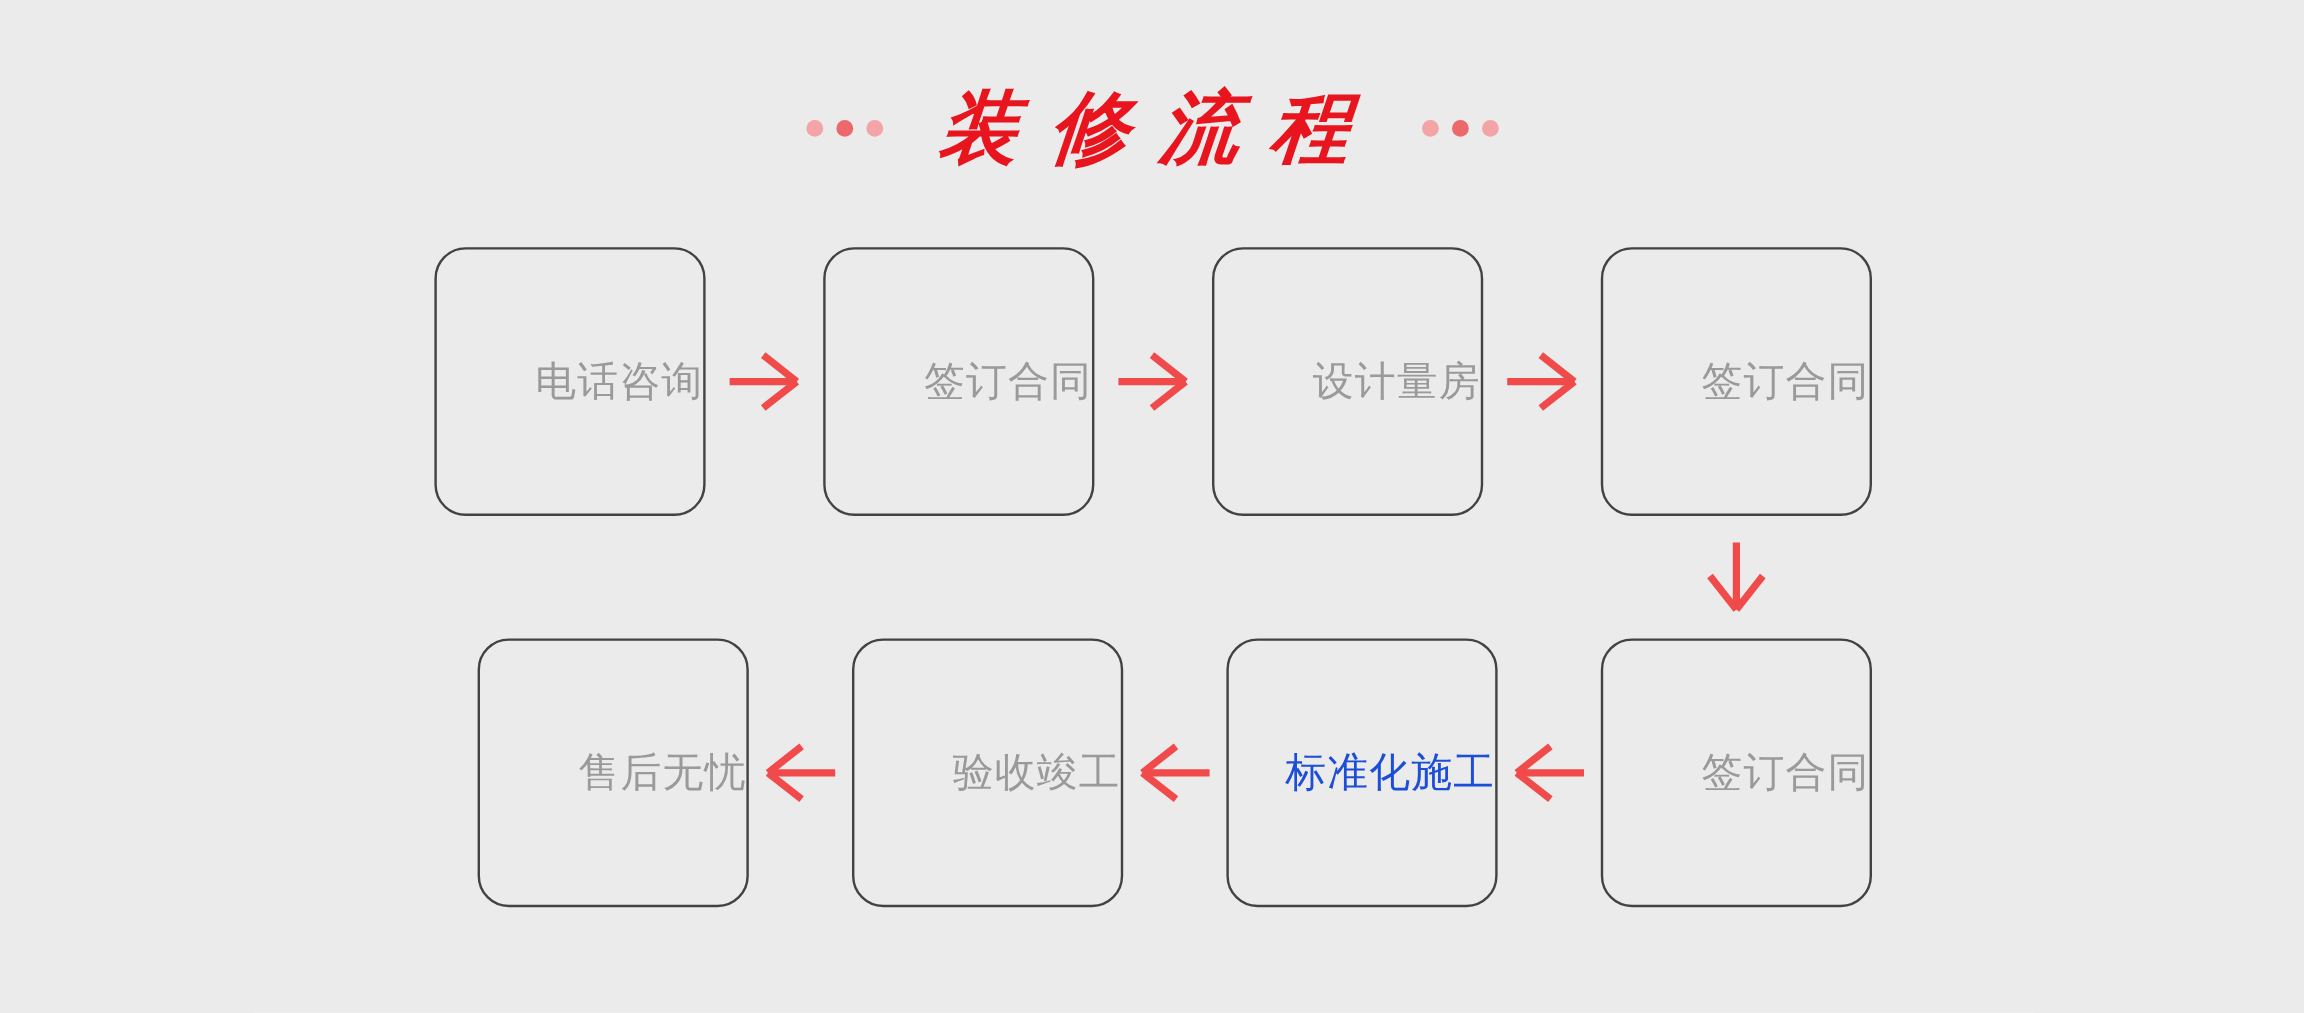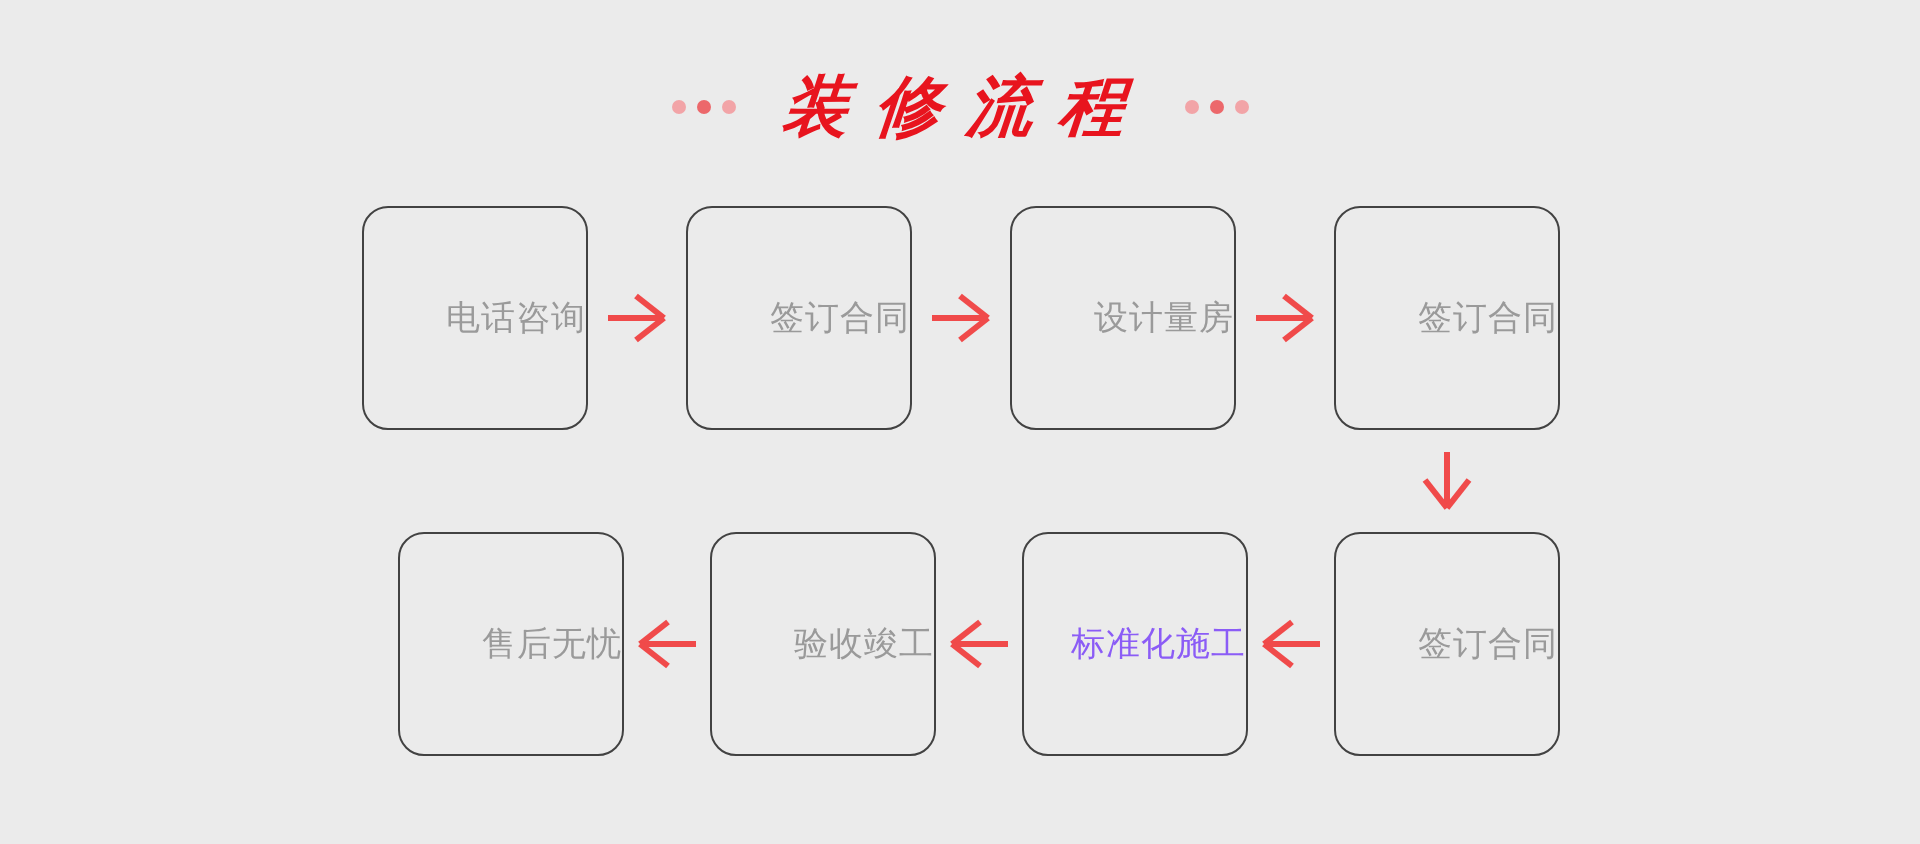--- a/index.html
+++ b/index.html
@@ -181,21 +181,21 @@
 
     <svg class="arrow" width="64" height="52" viewBox="0 0 64 52">
       <g fill="none" stroke-width="6" stroke="#f04a4a">
         <line x1="61" y1="26" x2="7" y2="26"></line>
         <line x1="33" y1="4" x2="5" y2="26"></line>
         <line x1="33" y1="48" x2="5" y2="26"></line>
       </g>
     </svg>
 
     <div class="step-box" style="border-color: rgb(66, 66, 66);">
-      <span class="step-label" style="color: #8b5cf6;">标准化施工</span>
+      <span class="step-label" style="color: #1d4ed8;">标准化施工</span>
     </div>
 
     <svg class="arrow" width="64" height="52" viewBox="0 0 64 52">
       <g fill="none" stroke-width="6" stroke="#f04a4a">
         <line x1="61" y1="26" x2="7" y2="26"></line>
         <line x1="33" y1="4" x2="5" y2="26"></line>
         <line x1="33" y1="48" x2="5" y2="26"></line>
       </g>
     </svg>
 

